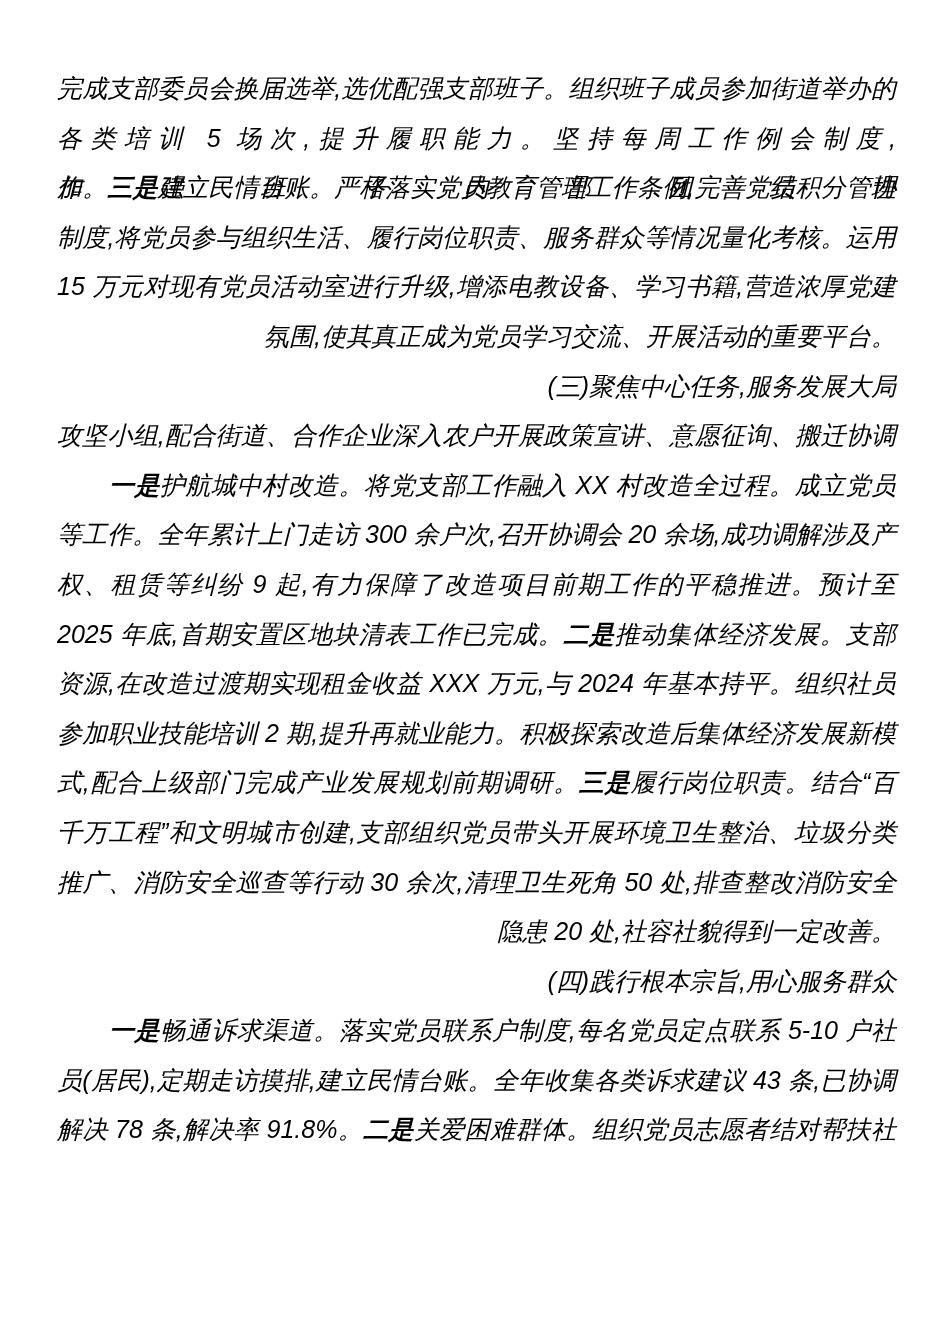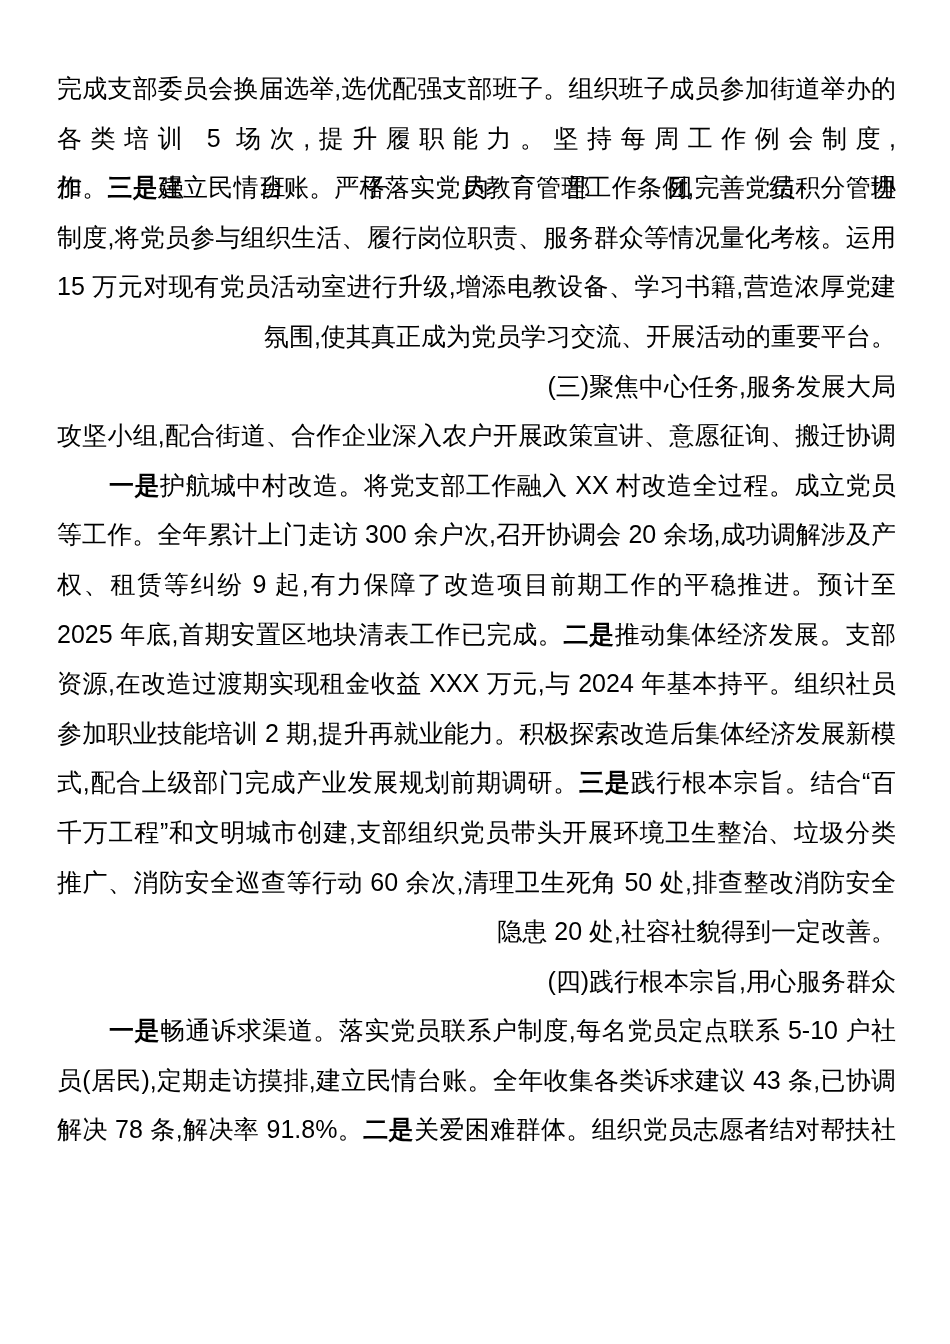--- a/index.html
+++ b/index.html
@@ -10,20 +10,21 @@
   .page {
     position: relative;
     width: 950px;
     height: 1320px;
     background: #ffffff;
     box-sizing: border-box;
     padding: 64px 54px 0 57px;
     overflow: hidden;
     font-family: "Liberation Sans", sans-serif;
     color: #000000;
+    font-style: italic;
   }
   .text-body {
     width: 839px;
   }
   .line {
     font-size: 25px;
     line-height: 49.6px;
     height: 49.6px;
     text-align: right;
     word-break: keep-all;
@@ -52,22 +53,22 @@
       <div class="line justify"><span class="run">15 万元对现有党员活动室进行升级,增添电教设备、学习书籍,营造浓厚党建</span></div>
       <div class="line"><span class="run">氛围,使其真正成为党员学习交流、开展活动的重要平台。</span></div>
       <div class="line indent"><span class="run">(三)聚焦中心任务,服务发展大局</span></div>
       <div class="line justify"><span class="run">攻坚小组,配合街道、合作企业深入农户开展政策宣讲、意愿征询、搬迁协调</span></div>
       <div class="line justify indent"><span class="run bold">一是</span><span class="run">护航城中村改造。将党支部工作融入 XX 村改造全过程。成立党员</span></div>
       <div class="line justify"><span class="run">等工作。全年累计上门走访 300 余户次,召开协调会 20 余场,成功调解涉及产</span></div>
       <div class="line justify"><span class="run">权、租赁等纠纷 9 起,有力保障了改造项目前期工作的平稳推进。预计至</span></div>
       <div class="line justify"><span class="run">2025 年底,首期安置区地块清表工作已完成。</span><span class="run bold">二是</span><span class="run">推动集体经济发展。支部</span></div>
       <div class="line justify"><span class="run">资源,在改造过渡期实现租金收益 XXX 万元,与 2024 年基本持平。组织社员</span></div>
       <div class="line justify"><span class="run">参加职业技能培训 2 期,提升再就业能力。积极探索改造后集体经济发展新模</span></div>
-      <div class="line justify"><span class="run">式,配合上级部门完成产业发展规划前期调研。</span><span class="run bold">三是</span><span class="run">践行根本宗旨。结合“百</span></div>
+      <div class="line justify"><span class="run">式,配合上级部门完成产业发展规划前期调研。</span><span class="run bold">三是</span><span class="run">履行岗位职责。结合“百</span></div>
       <div class="line justify"><span class="run">千万工程”和文明城市创建,支部组织党员带头开展环境卫生整治、垃圾分类</span></div>
-      <div class="line justify"><span class="run">推广、消防安全巡查等行动 60 余次,清理卫生死角 50 处,排查整改消防安全</span></div>
+      <div class="line justify"><span class="run">推广、消防安全巡查等行动 30 余次,清理卫生死角 50 处,排查整改消防安全</span></div>
       <div class="line"><span class="run">隐患 20 处,社容社貌得到一定改善。</span></div>
       <div class="line indent"><span class="run">(四)践行根本宗旨,用心服务群众</span></div>
       <div class="line justify indent"><span class="run bold">一是</span><span class="run">畅通诉求渠道。落实党员联系户制度,每名党员定点联系 5-10 户社</span></div>
       <div class="line justify"><span class="run">员(居民),定期走访摸排,建立民情台账。全年收集各类诉求建议 43 条,已协调</span></div>
       <div class="line justify"><span class="run">解决 78 条,解决率 91.8%。</span><span class="run bold">二是</span><span class="run">关爱困难群体。组织党员志愿者结对帮扶社</span></div>
     </div>
 </div>
 
 </body></html>

